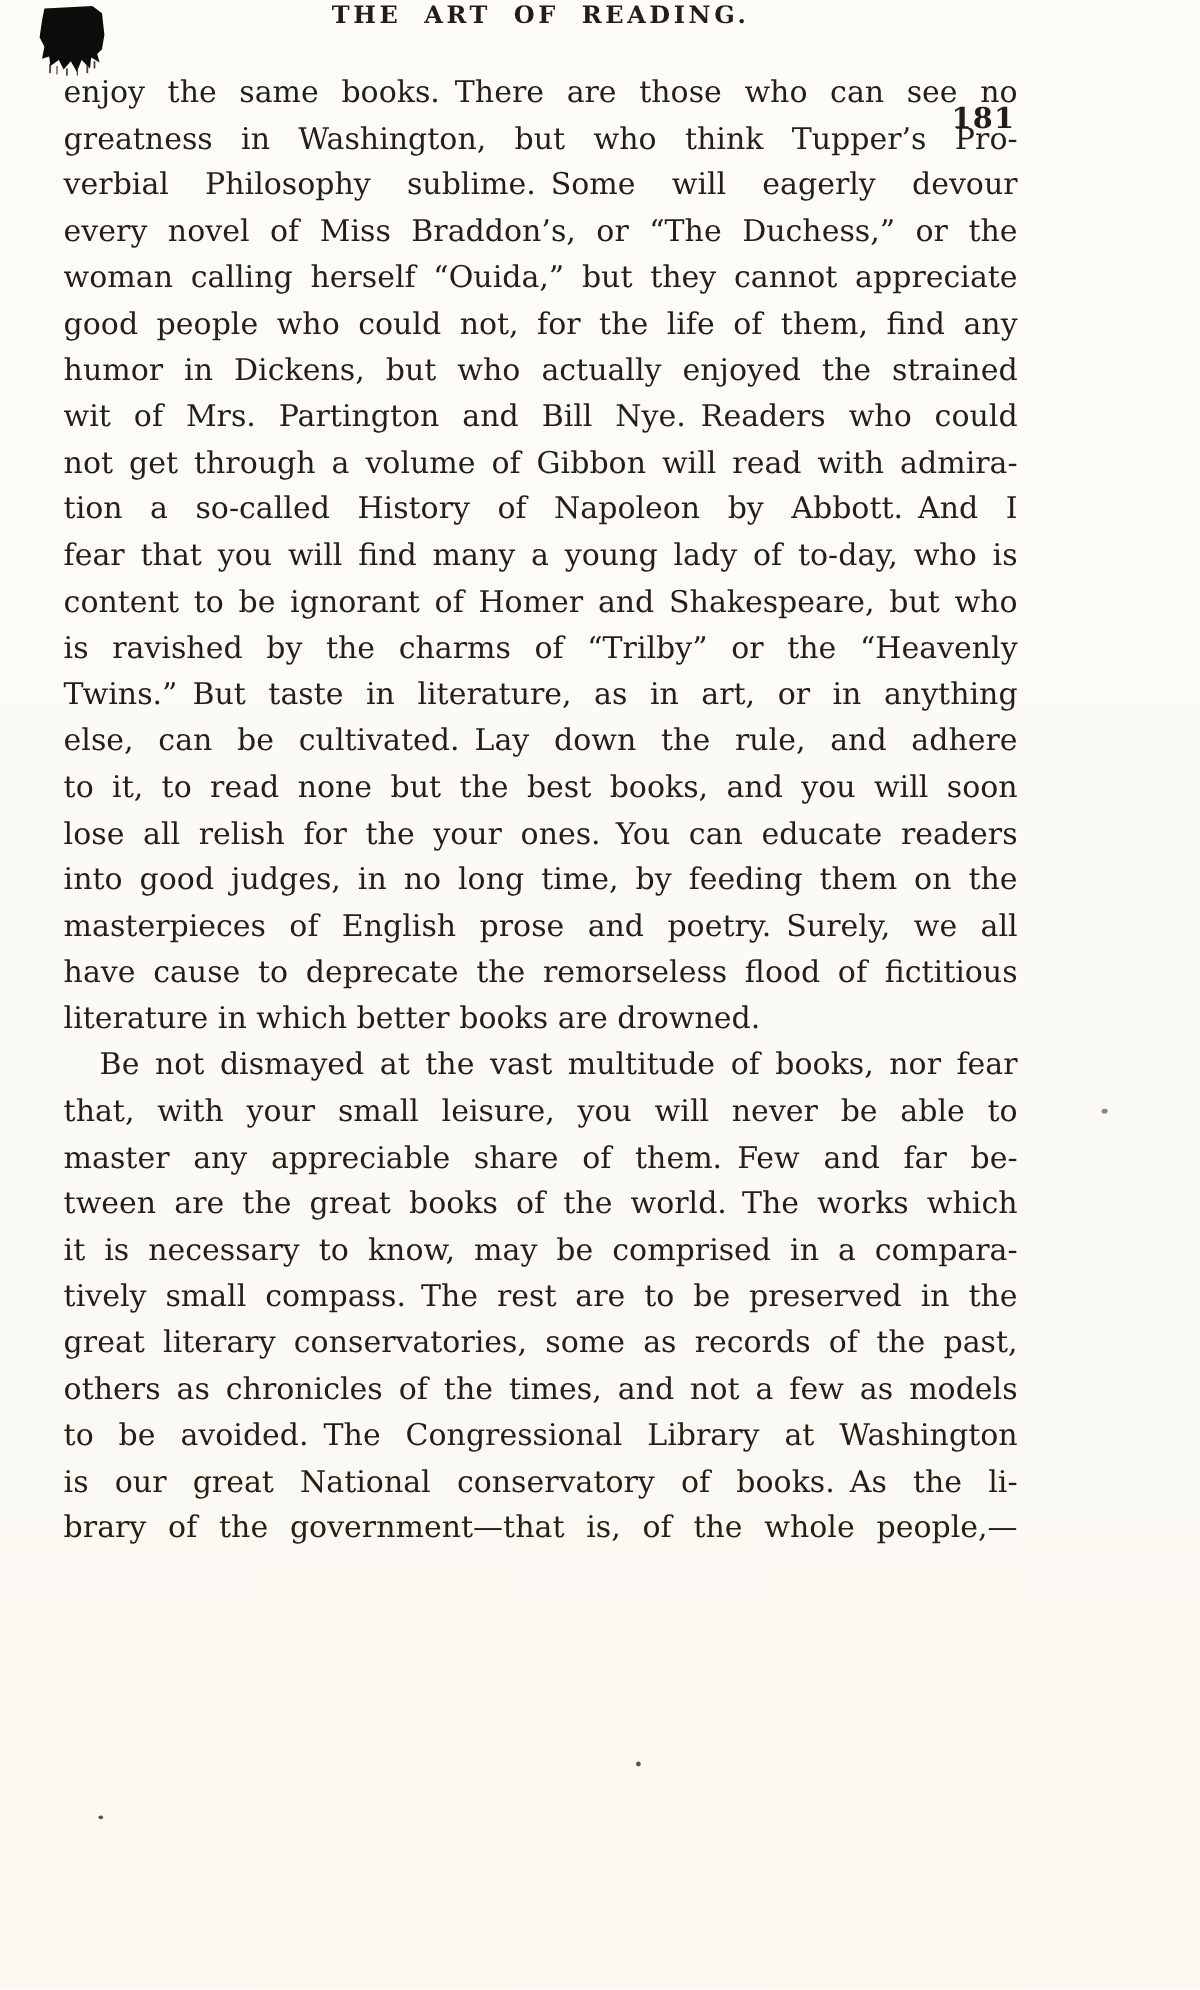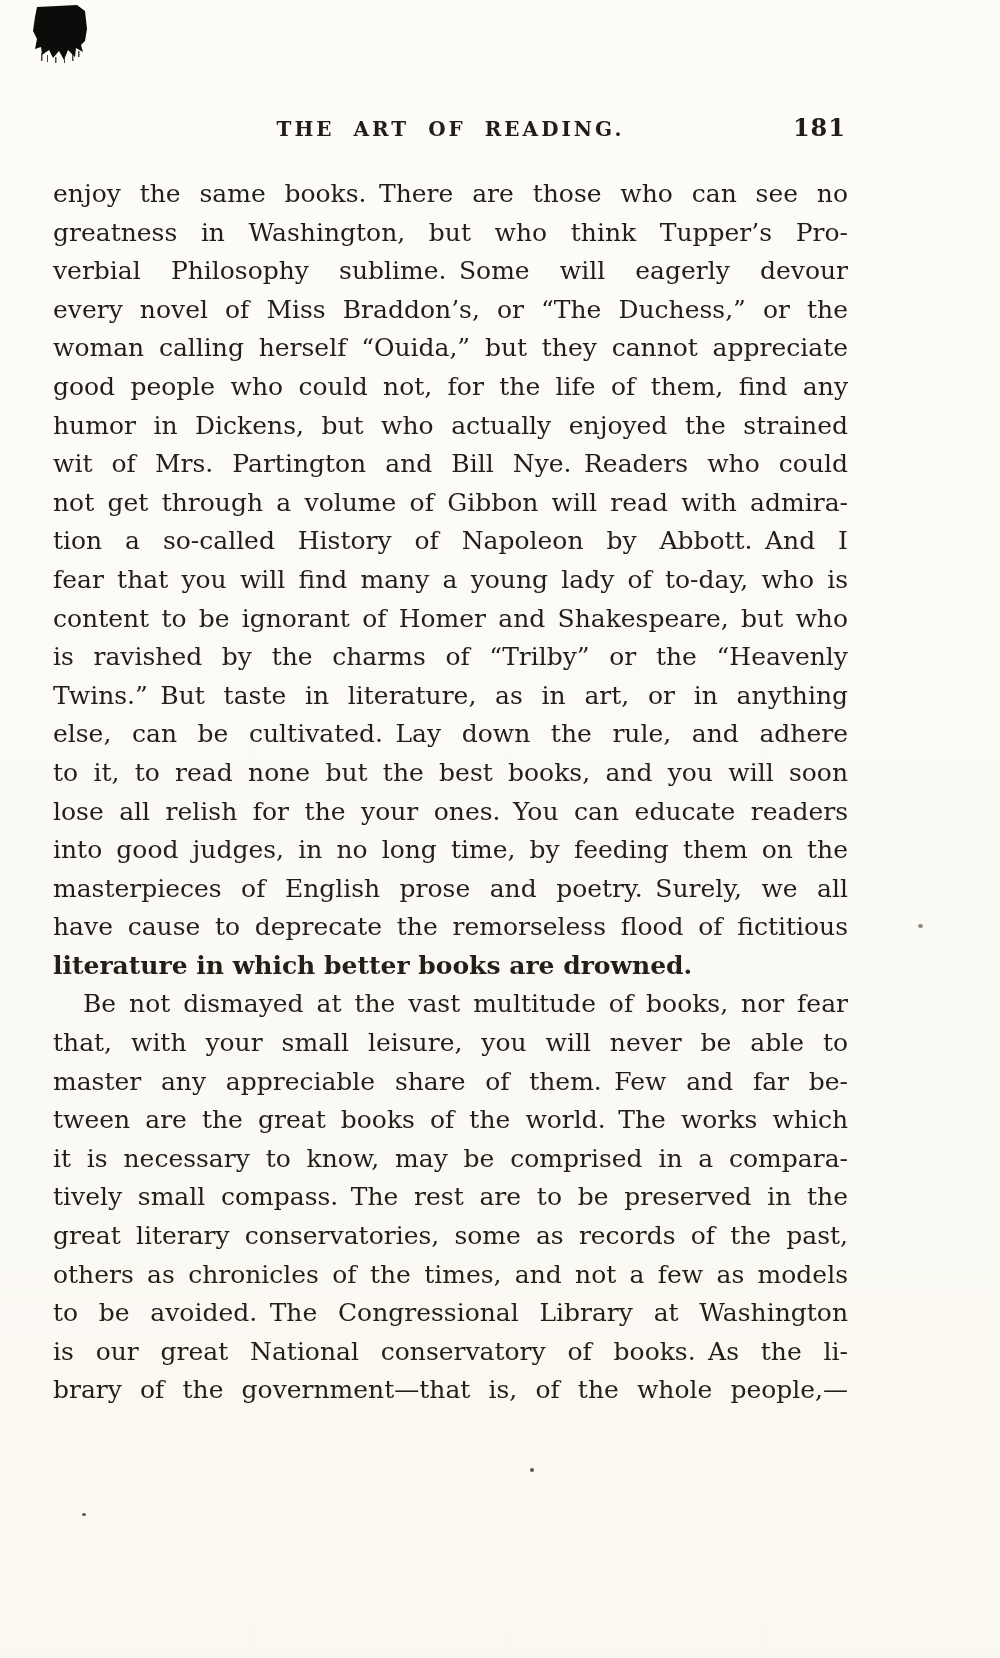--- a/index.html
+++ b/index.html
@@ -20,24 +20,22 @@
     color: #211e18;
   }
   .content {
     position: absolute;
     left: 53px;
     top: 0;
     width: 795px;
   }
   .header {
     position: relative;
-    padding-top: 88px;
     height: 32px;
     margin-bottom: 26px;
-    margin-top: 29px;
   }
   .header-title {
     text-align: center;
     font-size: 20px;
     font-weight: bold;
     letter-spacing: 3px;
     word-spacing: 9px;
   }
   .page-number {
     position: absolute;
@@ -53,21 +51,20 @@
   }
   .line {
     line-height: 38.6px;
     height: 38.6px;
     text-align: justify;
     text-align-last: justify;
     white-space: nowrap;
   }
   .line.flush {
     text-align-last: left;
-    font-weight: bold;
   }
   .line.indent {
     text-indent: 30px;
   }
   .ink-blot {
     position: absolute;
     left: 31px;
     top: 5px;
     width: 58px;
     height: 60px;

